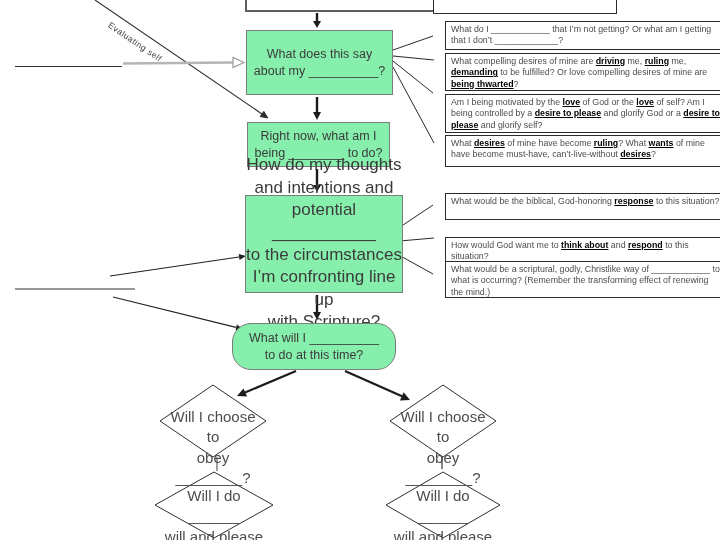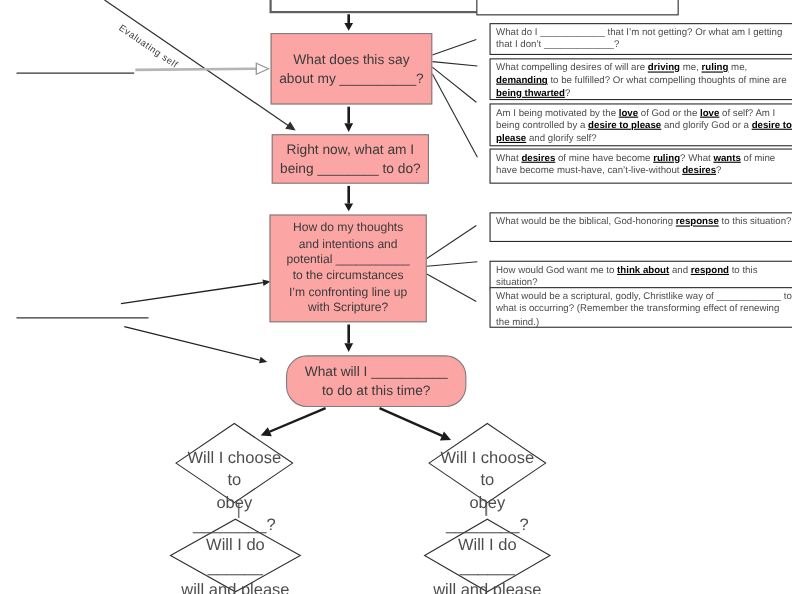--- a/index.html
+++ b/index.html
@@ -1,20 +1,20 @@
 <!DOCTYPE html>
 <html><head>
 <meta charset="utf-8">
 <style>
   html,body{margin:0;padding:0;background:#fff;}
   #canvas{position:relative;width:720px;height:540px;background:#ffffff;overflow:hidden;
           font-family:"Liberation Sans",sans-serif;}
   #wires{position:absolute;left:0;top:0;width:720px;height:540px;}
 
-  .mainbox{position:absolute;box-sizing:border-box;background:#fca5a5;border:1.8px solid #7d7d7d;
+  .mainbox{position:absolute;box-sizing:border-box;background:#86efac;border:1.8px solid #7d7d7d;
            color:#3b3b3b;font-size:12.5px;line-height:1.32;text-align:center;
            display:flex;align-items:center;justify-content:center;white-space:pre-line;}
   .partialbox{position:absolute;box-sizing:border-box;background:#fff;}
 
   .qbox{position:absolute;left:433px;width:283px;box-sizing:border-box;background:#fff;
         border:1.5px solid #2b2b2b;color:#4c4c4c;font-size:8.8px;line-height:1.28;
         padding:2px 5px;margin-left:12px;}
   .qbox b{color:#000;text-decoration:underline;}
 
   .dtext{position:absolute;color:#4d4d4d;font-size:15px;line-height:1.35;text-align:center;
@@ -100,31 +100,31 @@
     <polygon points="386,505 443,472 500,505 443,538" fill="#fff" stroke="#2f2f2f" stroke-width="1"></polygon>
   </svg>
 
   <div class="partialbox" style="left:245px;top:-30px;width:222px;height:42px;border:2px solid #5f5f5f;"></div>
   <div class="partialbox" style="left:433px;top:-20px;width:184px;height:34px;border:1.5px solid #2b2b2b;"></div>
 
   <div class="mainbox" style="left:246px;top:30px;width:147px;height:65px;">What does this say
 about my __________?</div>
   <div class="mainbox" style="left:247px;top:122px;width:143px;height:45px;">Right now, what am I
 being ________ to do?</div>
-  <div class="mainbox" style="left:245px;top:195px;width:143px;height:98px;font-size:11px;">How do my thoughts
+  <div class="mainbox" style="left:245px;top:195px;width:158px;height:98px;font-size:17px;">How do my thoughts
 and intentions and
 potential ___________
 to the circumstances
 I’m confronting line up
 with Scripture?</div>
-  <div class="mainbox" style="left:260px;top:323px;width:164px;height:47px;border-radius:19px;">What will I __________
+  <div class="mainbox" style="left:232px;top:323px;width:164px;height:47px;border-radius:19px;">What will I __________
 to do at this time?</div>
 
   <div class="qbox" style="top:21px;height:29px;"><span>What do I ____________ that I’m not getting? Or what am I getting that I don’t _____________?</span></div>
-  <div class="qbox" style="top:53px;height:38px;"><span>What compelling desires of will are </span><b>driving</b><span> me, </span><b>ruling</b><span> me, </span><b>demanding</b><span> to be fulfilled? Or what compelling thoughts of mine are </span><b>being thwarted</b><span>?</span></div>
+  <div class="qbox" style="top:53px;height:38px;"><span>What compelling desires of mine are </span><b>driving</b><span> me, </span><b>ruling</b><span> me, </span><b>demanding</b><span> to be fulfilled? Or love compelling desires of mine are </span><b>being thwarted</b><span>?</span></div>
   <div class="qbox" style="top:94px;height:39px;"><span>Am I being motivated by the </span><b>love</b><span> of God or the </span><b>love</b><span> of self? Am I being controlled by a </span><b>desire to please</b><span> and glorify God or a </span><b>desire to please</b><span> and glorify self?</span></div>
   <div class="qbox" style="top:135px;height:32px;"><span>What </span><b>desires</b><span> of mine have become </span><b>ruling</b><span>? What </span><b>wants</b><span> of mine have become must-have, can’t-live-without </span><b>desires</b><span>?</span></div>
   <div class="qbox" style="top:193px;height:27px;"><span>What would be the biblical, God-honoring </span><b>response</b><span> to this situation?</span></div>
   <div class="qbox" style="top:237px;height:27px;"><span>How would God want me to </span><b>think about</b><span> and </span><b>respond</b><span> to this situation?</span></div>
   <div class="qbox" style="top:261px;height:37px;"><span>What would be a scriptural, godly, Christlike way of ____________ to what is occurring? (Remember the transforming effect of renewing the mind.)</span></div>
 
   <div class="dtext" style="left:163px;top:407px;width:100px;">Will I choose to
 obey ________?</div>
   <div class="dtext" style="left:164px;top:486px;width:100px;">Will I do ______
 will and please

